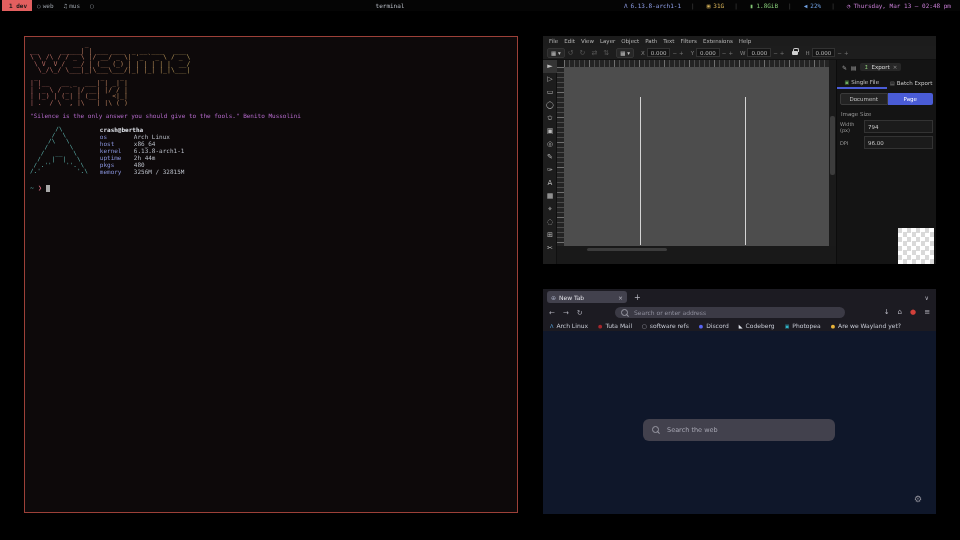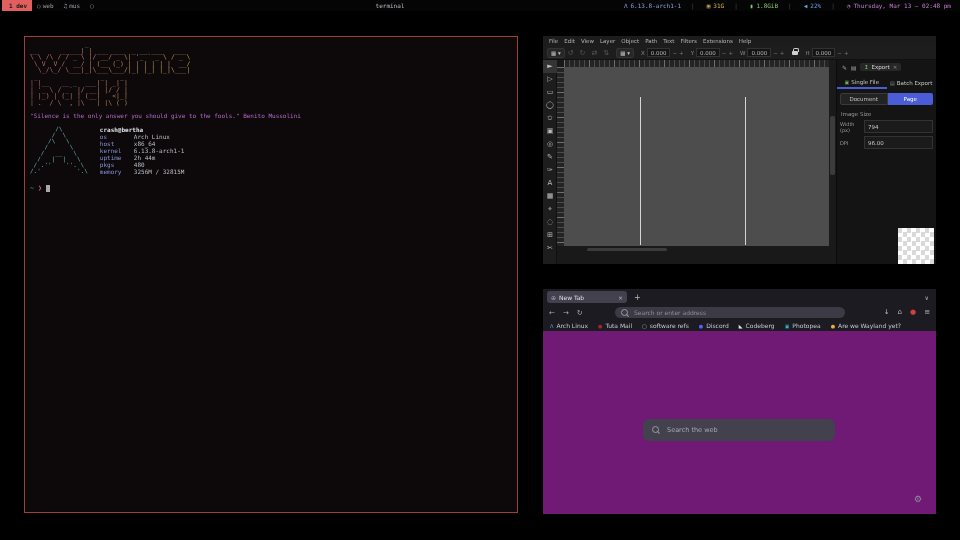--- a/index.html
+++ b/index.html
@@ -131,21 +131,21 @@
   .mag::before { content:""; position:absolute; width:5px; height:5px; border:1px solid #9a9aa5;
                  border-radius:50%; left:0; top:0; }
   .mag::after { content:""; position:absolute; width:3px; height:1px; background:#9a9aa5;
                 transform:rotate(45deg); right:0px; bottom:1px; }
   #nav-right { position:absolute; right:6px; top:3px; display:flex; gap:8px; align-items:center;
                font-size:7px; color:#b8b8c2; }
   #b-bookmarks { position:absolute; left:0; top:31px; right:0; height:11px; background:#1c1b22;
                  display:flex; align-items:center; padding-left:7px; gap:10px; }
   .bm { display:inline-flex; align-items:center; gap:3px; }
   .bm .g { font-size:5px; }
-  #b-content { position:absolute; left:0; top:42px; right:0; bottom:0; background:#701a75; }
+  #b-content { position:absolute; left:0; top:42px; right:0; bottom:0; background:#0f172a; }
   #searchbox { position:absolute; left:100px; top:88px; width:192px; height:22px; background:#42414d;
                border-radius:6px; display:flex; align-items:center; padding:0 9px; gap:7px; }
   #searchbox .ph { color:#a6a6b2; font-size:6.5px; }
   #b-gear { position:absolute; right:14px; bottom:10px; color:#8f8f99; font-size:9px; }
 </style>
 </head>
 <body>
 
 <div id="topbar">
   <div id="ws-list">

